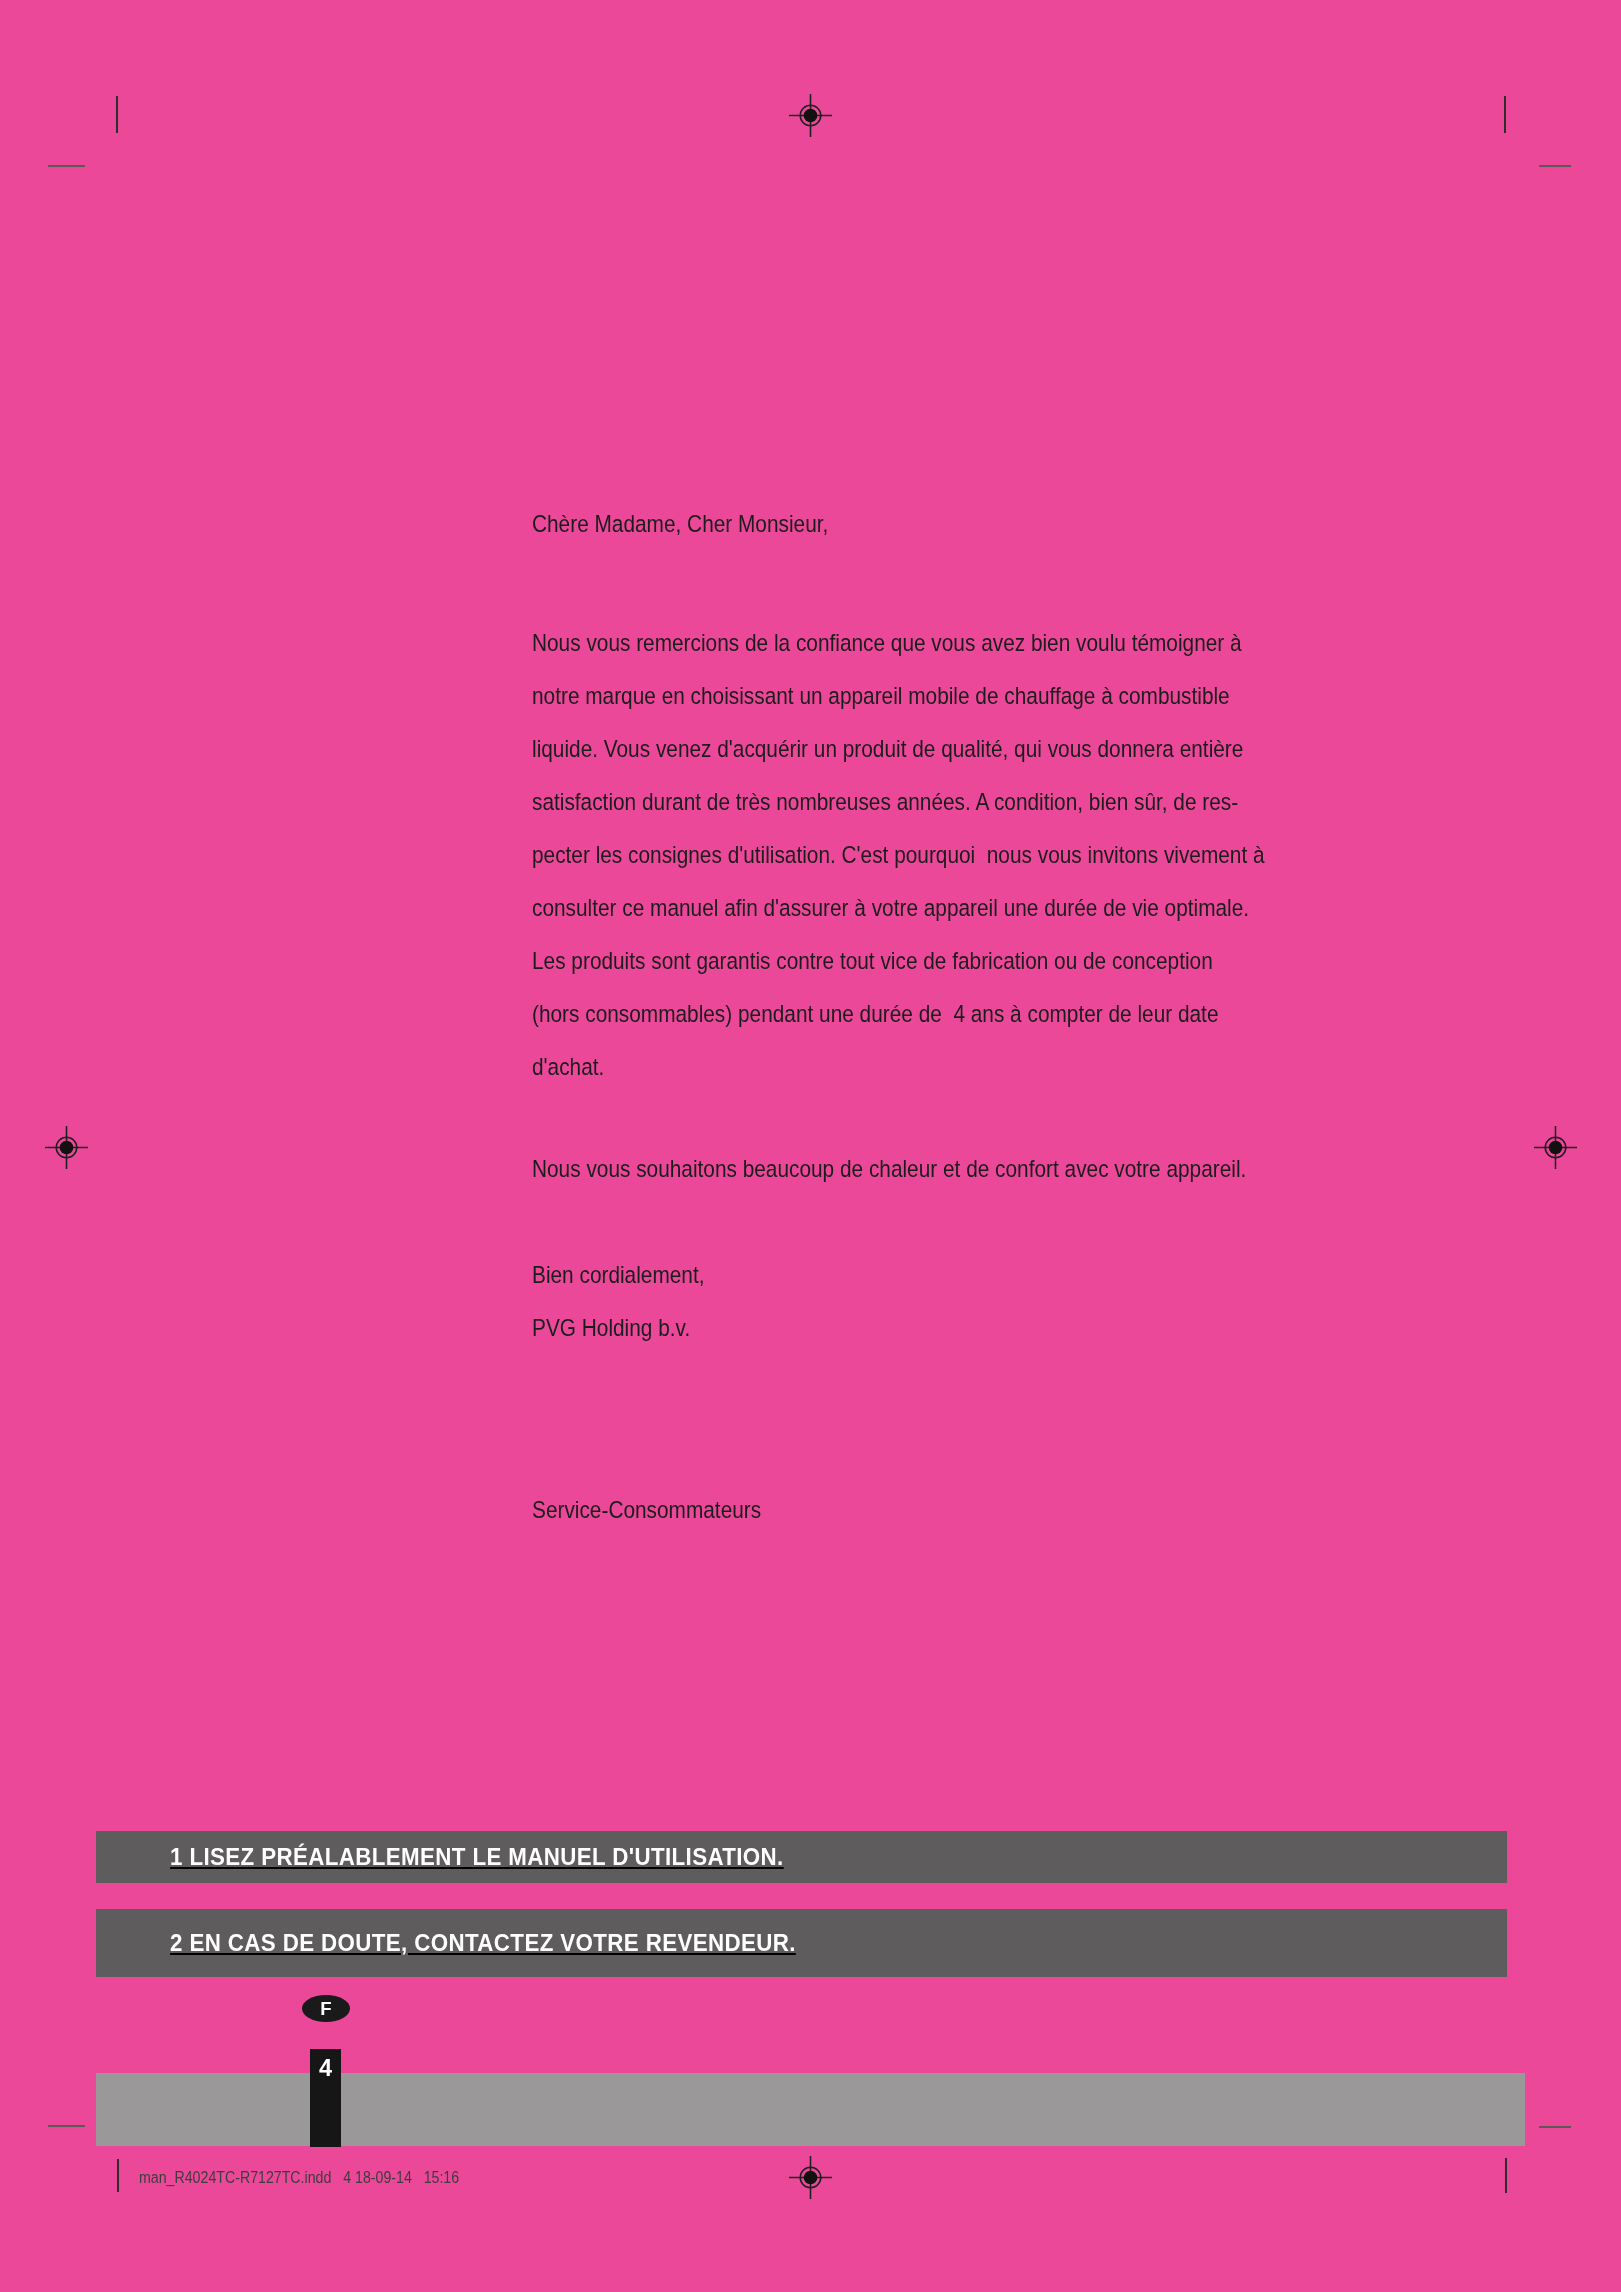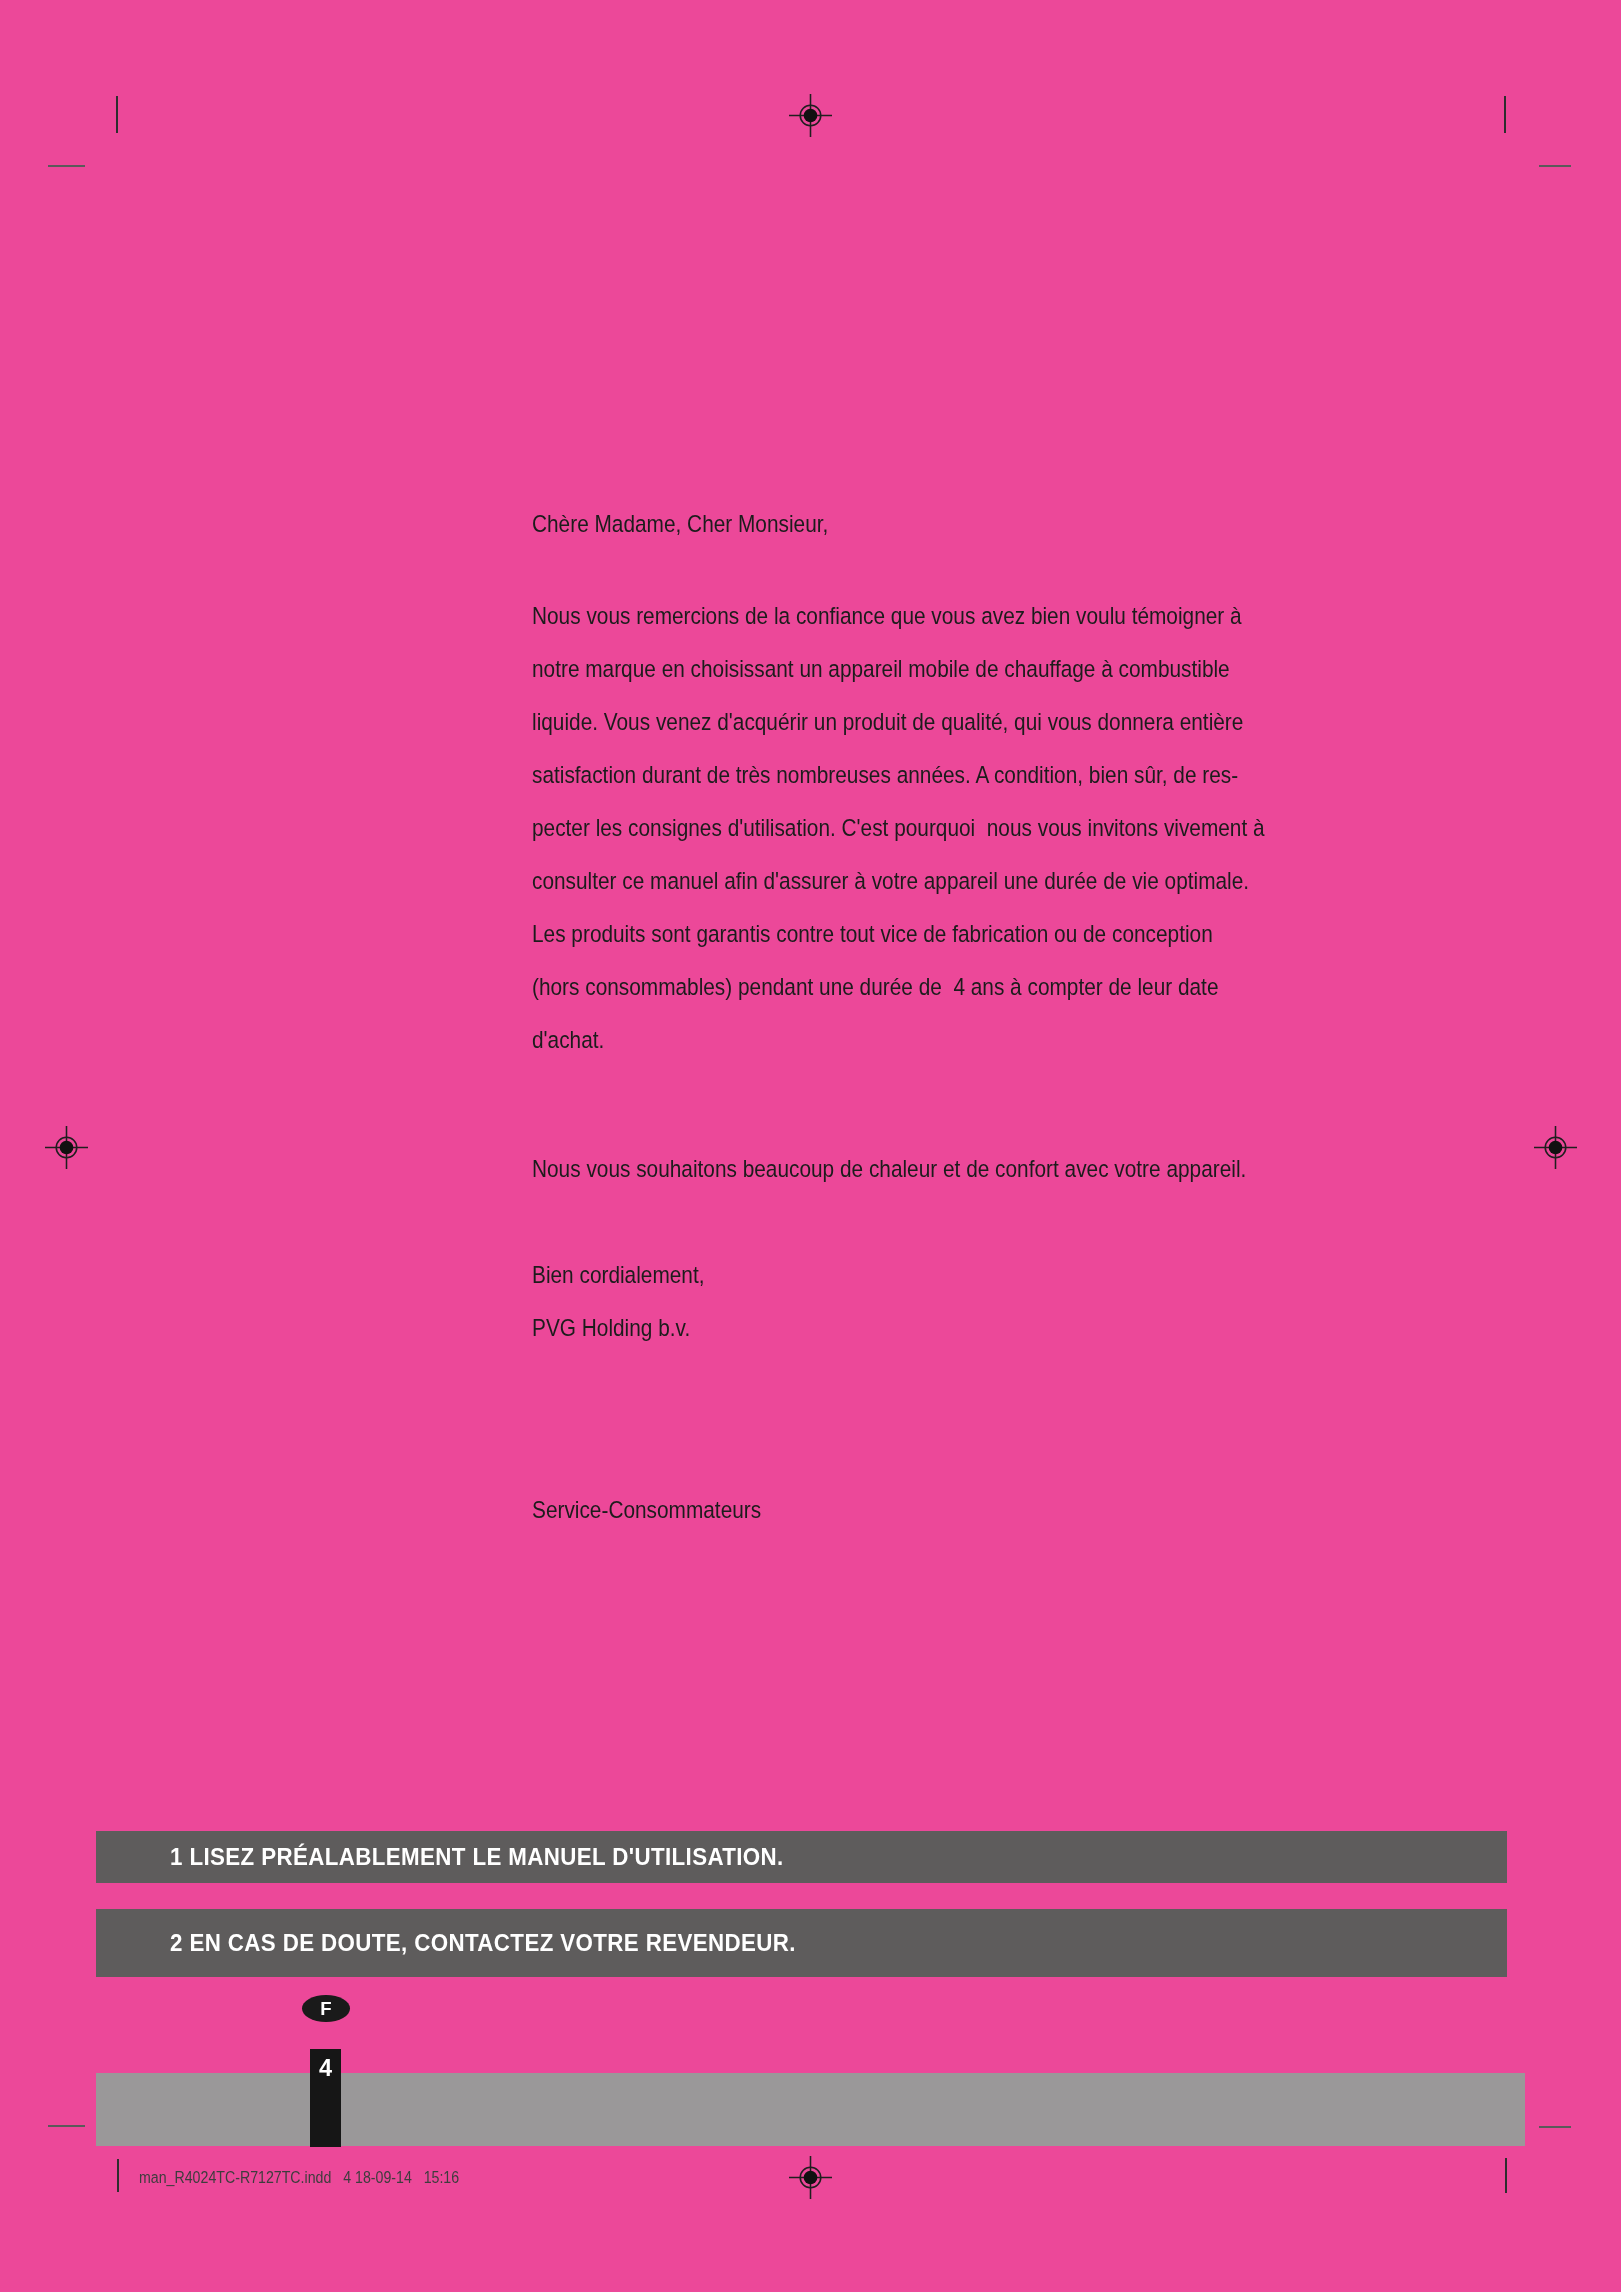--- a/index.html
+++ b/index.html
@@ -48,20 +48,21 @@
   }
 
   
   .banner {
     position: absolute;
     left: 96px;
     width: 1411px;
     background: var(--banner-bg, #5e5c5c);
     display: flex;
     align-items: center;
+    text-decoration: underline;
   }
   .banner-1 { top: 1831px; height: 52px; }
   .banner-2 { top: 1909px; height: 68px; }
   .banner-text {
     padding-left: 78px;
     color: var(--banner-text, #ffffff);
     font-weight: bold;
     font-size: 23.5px;
     letter-spacing: 0.4px;
     white-space: pre;
@@ -155,21 +156,21 @@
     <line x1="0" y1="22" x2="44" y2="22" stroke="#1f1f1f" stroke-width="1.6"></line>
     <line x1="22" y1="0" x2="22" y2="44" stroke="#1f1f1f" stroke-width="1.6"></line>
     <circle cx="22" cy="22" r="10.5" fill="none" stroke="#1f1f1f" stroke-width="1.6"></circle>
     <circle cx="22" cy="22" r="7" fill="#111111"></circle>
   </svg>
 
   <div class="letter-block" style="top:497px;">
     <div class="letter-line">Chère Madame, Cher Monsieur,</div>
   </div>
 
-  <div class="letter-block" style="top:589px;">
+  <div class="letter-block" style="top:616px;">
     <div class="letter-line">Nous vous remercions de la confiance que vous avez bien voulu témoigner à</div>
     <div class="letter-line">notre marque en choisissant un appareil mobile de chauffage à combustible</div>
     <div class="letter-line">liquide. Vous venez d'acquérir un produit de qualité, qui vous donnera entière</div>
     <div class="letter-line">satisfaction durant de très nombreuses années. A condition, bien sûr, de res-</div>
     <div class="letter-line">pecter les consignes d'utilisation. C'est pourquoi  nous vous invitons vivement à</div>
     <div class="letter-line">consulter ce manuel afin d'assurer à votre appareil une durée de vie optimale.</div>
     <div class="letter-line">Les produits sont garantis contre tout vice de fabrication ou de conception</div>
     <div class="letter-line">(hors consommables) pendant une durée de  4 ans à compter de leur date</div>
     <div class="letter-line">d'achat.</div>
   </div>

